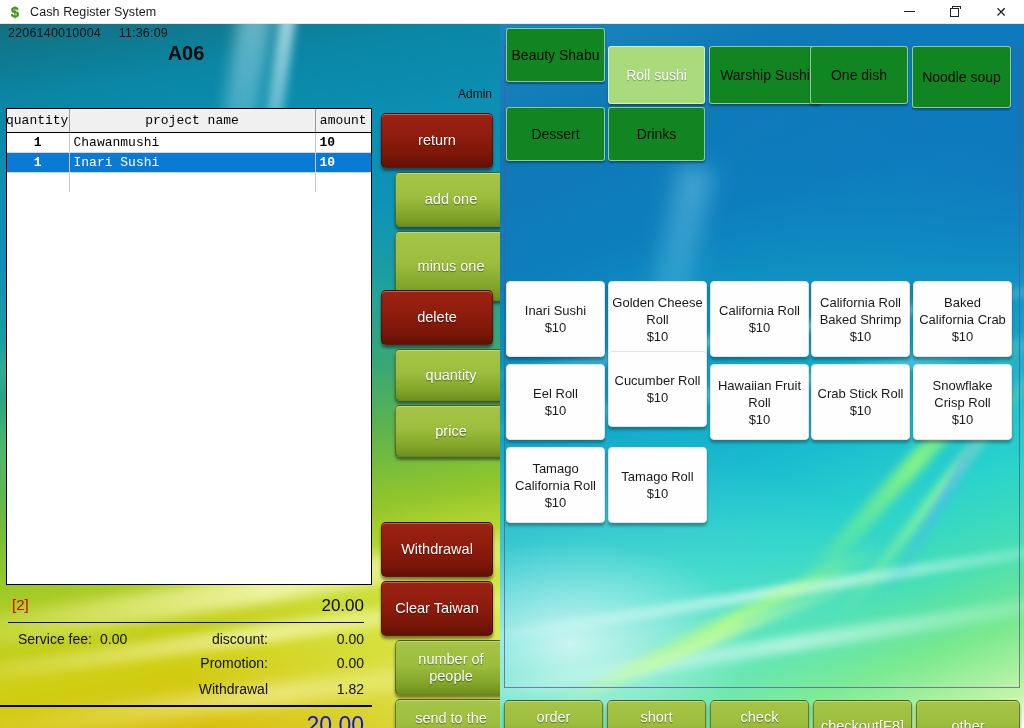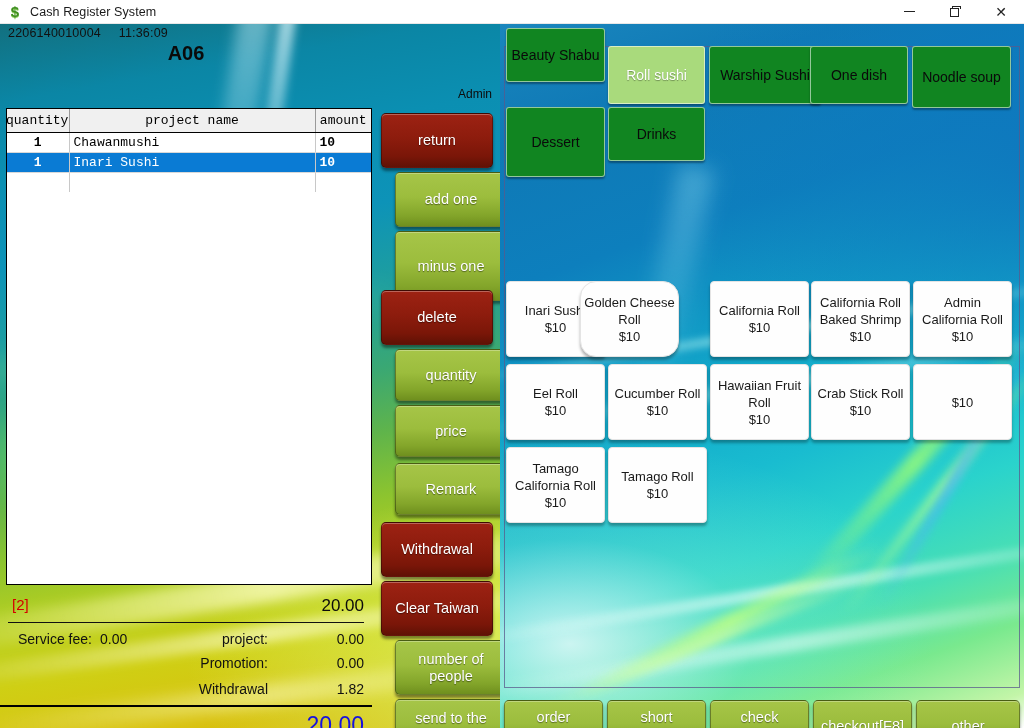--- a/index.html
+++ b/index.html
@@ -267,39 +267,38 @@
       </table>
     </div>
 
     <div id="count-badge">[2]</div>
     <div id="subtotal-value">20.00</div>
     <div class="hr1"></div>
 
     <div id="servicefee-label">Service fee:</div>
     <div id="servicefee-value">0.00</div>
 
-    <div class="r-label" id="discount-label">project:</div>
+    <div class="r-label" id="discount-label">discount:</div>
     <div class="r-value" id="discount-value">0.00</div>
     <div class="r-label" id="promotion-label">Promotion:</div>
     <div class="r-value" id="promotion-value">0.00</div>
     <div class="r-label" id="consumption-label">Withdrawal</div>
     <div class="r-value" id="consumption-value">1.82</div>
 
     <div class="hr2"></div>
     <div id="grand-total">20.00</div>
   </div>
 
   <div id="actioncol">
       <div class="abtn red" style="top: 0px; height: 55px;">return</div>
       <div class="abtn green" style="top: 59px; height: 55px;">add one</div>
       <div class="abtn green" style="top: 118px; height: 70px;">minus one</div>
       <div class="abtn red" style="top: 177px; height: 55px;">delete</div>
       <div class="abtn green" style="top: 236px; height: 52px;">quantity</div>
       <div class="abtn green" style="top: 292px; height: 52px;">price</div>
-      <div class="abtn green" style="top: 350px; height: 52px;">Remark</div>
       <div class="abtn red" style="top: 409px; height: 55px;">Withdrawal</div>
       <div class="abtn red" style="top: 468px; height: 55px;">Clear Taiwan</div>
       <div class="abtn green" style="top: 527px; height: 55px;">number of people</div>
       <div class="abtn green" style="top: 586px; height: 55px;">send to the kitchen</div>
     </div>
 
   <div id="right">
     <div class="rstreak rs-j"></div>
     <div class="rstreak rs-a"></div>
       <div class="rstreak rs-b"></div>
@@ -312,61 +311,62 @@
     <div class="rstreak rs-i"></div>
   </div>
   <div id="right-border"></div>
 
   <div id="cat-layer">
       <div class="cat" style="left: 506px; top: 4px; width: 99px; height: 54px;">Beauty Shabu</div>
       <div class="cat active" style="left: 608px; top: 22px; width: 97px; height: 58px;">Roll sushi</div>
       <div class="cat" style="left: 709px; top: 22px; width: 112px; height: 58px;">Warship Sushi</div>
       <div class="cat" style="left: 810px; top: 22px; width: 98px; height: 58px;">One dish</div>
       <div class="cat" style="left: 912px; top: 22px; width: 99px; height: 62px;">Noodle soup</div>
-      <div class="cat" style="left: 506px; top: 83px; width: 99px; height: 70px;">Dessert</div>
+      <div class="cat" style="left: 506px; top: 83px; width: 99px; height: 54px;">Dessert</div>
       <div class="cat" style="left: 608px; top: 83px; width: 97px; height: 54px;">Drinks</div>
     </div>
   <div id="prod-layer">
       <div class="prod" style="left: 506px; top: 257px;">
         <span class="pname">Inari Sushi</span>
         <span class="pprice">$10</span>
       </div>
-      <div class="prod" style="left: 580px; top: 257px; border-radius: 16px;">
+      <div class="prod" style="left: 608px; top: 257px;">
         <span class="pname">Golden Cheese Roll</span>
         <span class="pprice">$10</span>
       </div>
       <div class="prod" style="left: 710px; top: 257px;">
         <span class="pname">California Roll</span>
         <span class="pprice">$10</span>
       </div>
       <div class="prod" style="left: 811px; top: 257px;">
         <span class="pname">California Roll Baked Shrimp</span>
         <span class="pprice">$10</span>
       </div>
       <div class="prod" style="left: 913px; top: 257px;">
-        <span class="pname">Admin California Roll</span>
+        <span class="pname">Baked California Crab</span>
         <span class="pprice">$10</span>
       </div>
       <div class="prod" style="left: 506px; top: 340px;">
         <span class="pname">Eel Roll</span>
         <span class="pprice">$10</span>
       </div>
-      <div class="prod" style="left: 608px; top: 340px;">
+      <div class="prod" style="left: 608px; top: 327px;">
         <span class="pname">Cucumber Roll</span>
         <span class="pprice">$10</span>
       </div>
       <div class="prod" style="left: 710px; top: 340px;">
         <span class="pname">Hawaiian Fruit Roll</span>
         <span class="pprice">$10</span>
       </div>
       <div class="prod" style="left: 811px; top: 340px;">
         <span class="pname">Crab Stick Roll</span>
         <span class="pprice">$10</span>
       </div>
       <div class="prod" style="left: 913px; top: 340px;">
+        <span class="pname">Snowflake Crisp Roll</span>
         <span class="pprice">$10</span>
       </div>
       <div class="prod" style="left: 506px; top: 423px;">
         <span class="pname">Tamago California Roll</span>
         <span class="pprice">$10</span>
       </div>
       <div class="prod" style="left: 608px; top: 423px;">
         <span class="pname">Tamago Roll</span>
         <span class="pprice">$10</span>
       </div>

